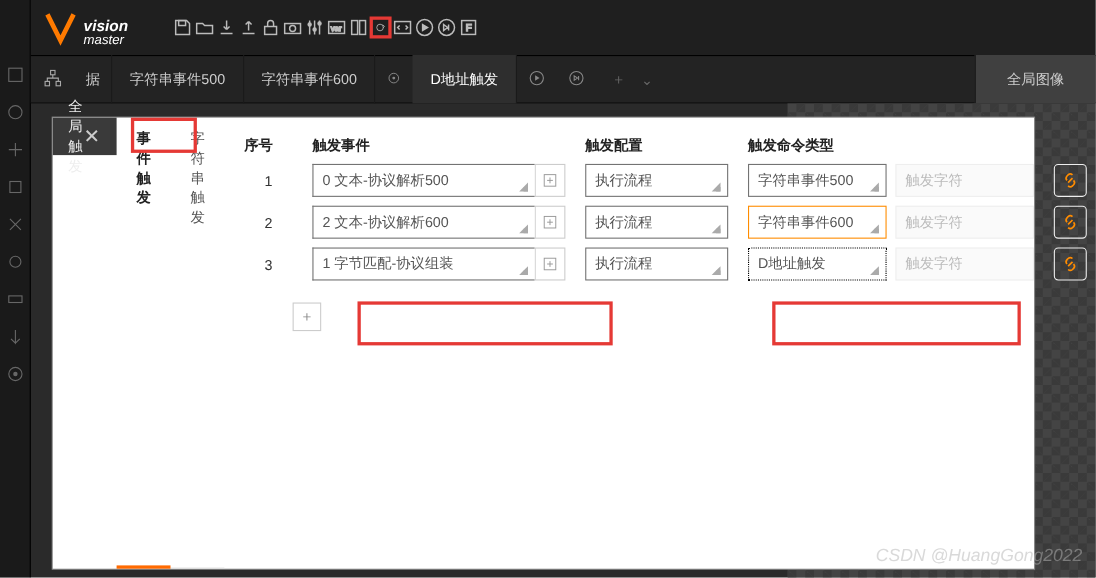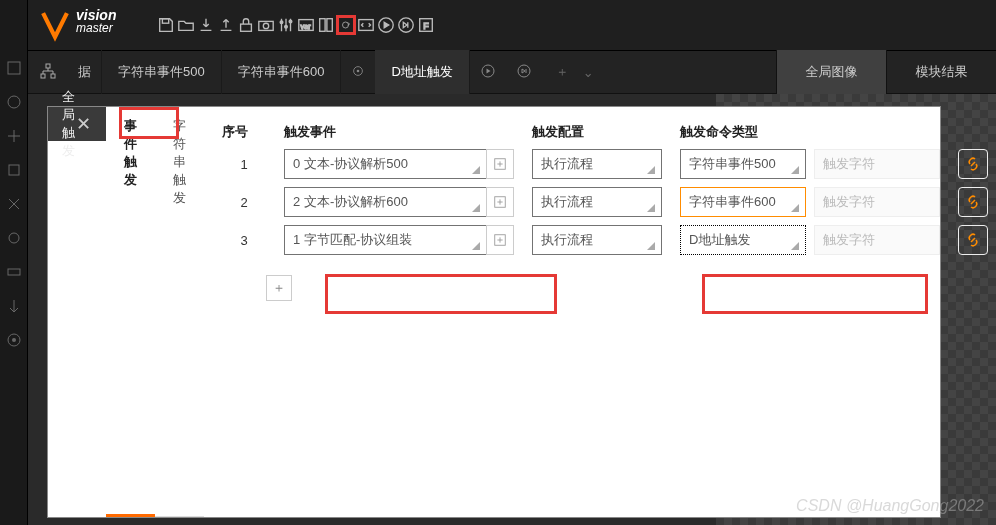--- a/index.html
+++ b/index.html
@@ -20,21 +20,21 @@
     display: flex; flex-direction: column; gap: 18px; align-items: center;
   }
   .left-rail .ic { width: 16px; height: 16px; opacity: .7; }
 
   
   .topbar {
     position: absolute; left: 28px; top: 0; right: 0; height: 50px;
     background: #1f1f1f;
     display: flex; align-items: center;
   }
-  .logo { display:flex; align-items:flex-start; gap:4px; padding:0 10px; }
+  .logo { display:flex; align-items:flex-end; gap:4px; padding:0 10px; }
   .logo svg { width: 34px; height: 34px; }
   .logo-text { font-style: italic; font-size: 12px; line-height: 1; color:#fff; }
   .logo-text b { font-size:14px; }
   .toolbar-group { display:flex; padding-left: 30px; align-items:flex-end; }
   .tbtn { width: 20px; height: 20px; display:flex; align-items:center; justify-content:center; color:#ccc; cursor:pointer; }
   .tbtn svg { width:18px; height:18px; stroke:#bbb; fill:none; stroke-width:1.5; }
   .highlight-red { border: 3px solid #e53935; padding: 2px; }
 
   
   .tabrow {
@@ -291,21 +291,20 @@
   <div class="tab-gear">
     <svg width="16" height="16" viewBox="0 0 16 16">
         <circle cx="8" cy="8" r="6" fill="none" stroke="#888"></circle>
         <path d="M6 6l3 2-3 2zM10 6v4" stroke="#888" fill="none"></path>
       </svg>
   </div>
   <div class="plus">＋</div>
   <div class="chev">⌄</div>
   <div class="tabrow-right">
     <div class="rtab active">全局图像</div>
-    <div class="rtab">模块结果</div>
   </div>
 </div>
 
 <div class="checker"></div>
 
 <div class="modal">
   <div class="modal-title">
     <span>全局触发</span>
     <span class="modal-close">✕</span>
   </div>

